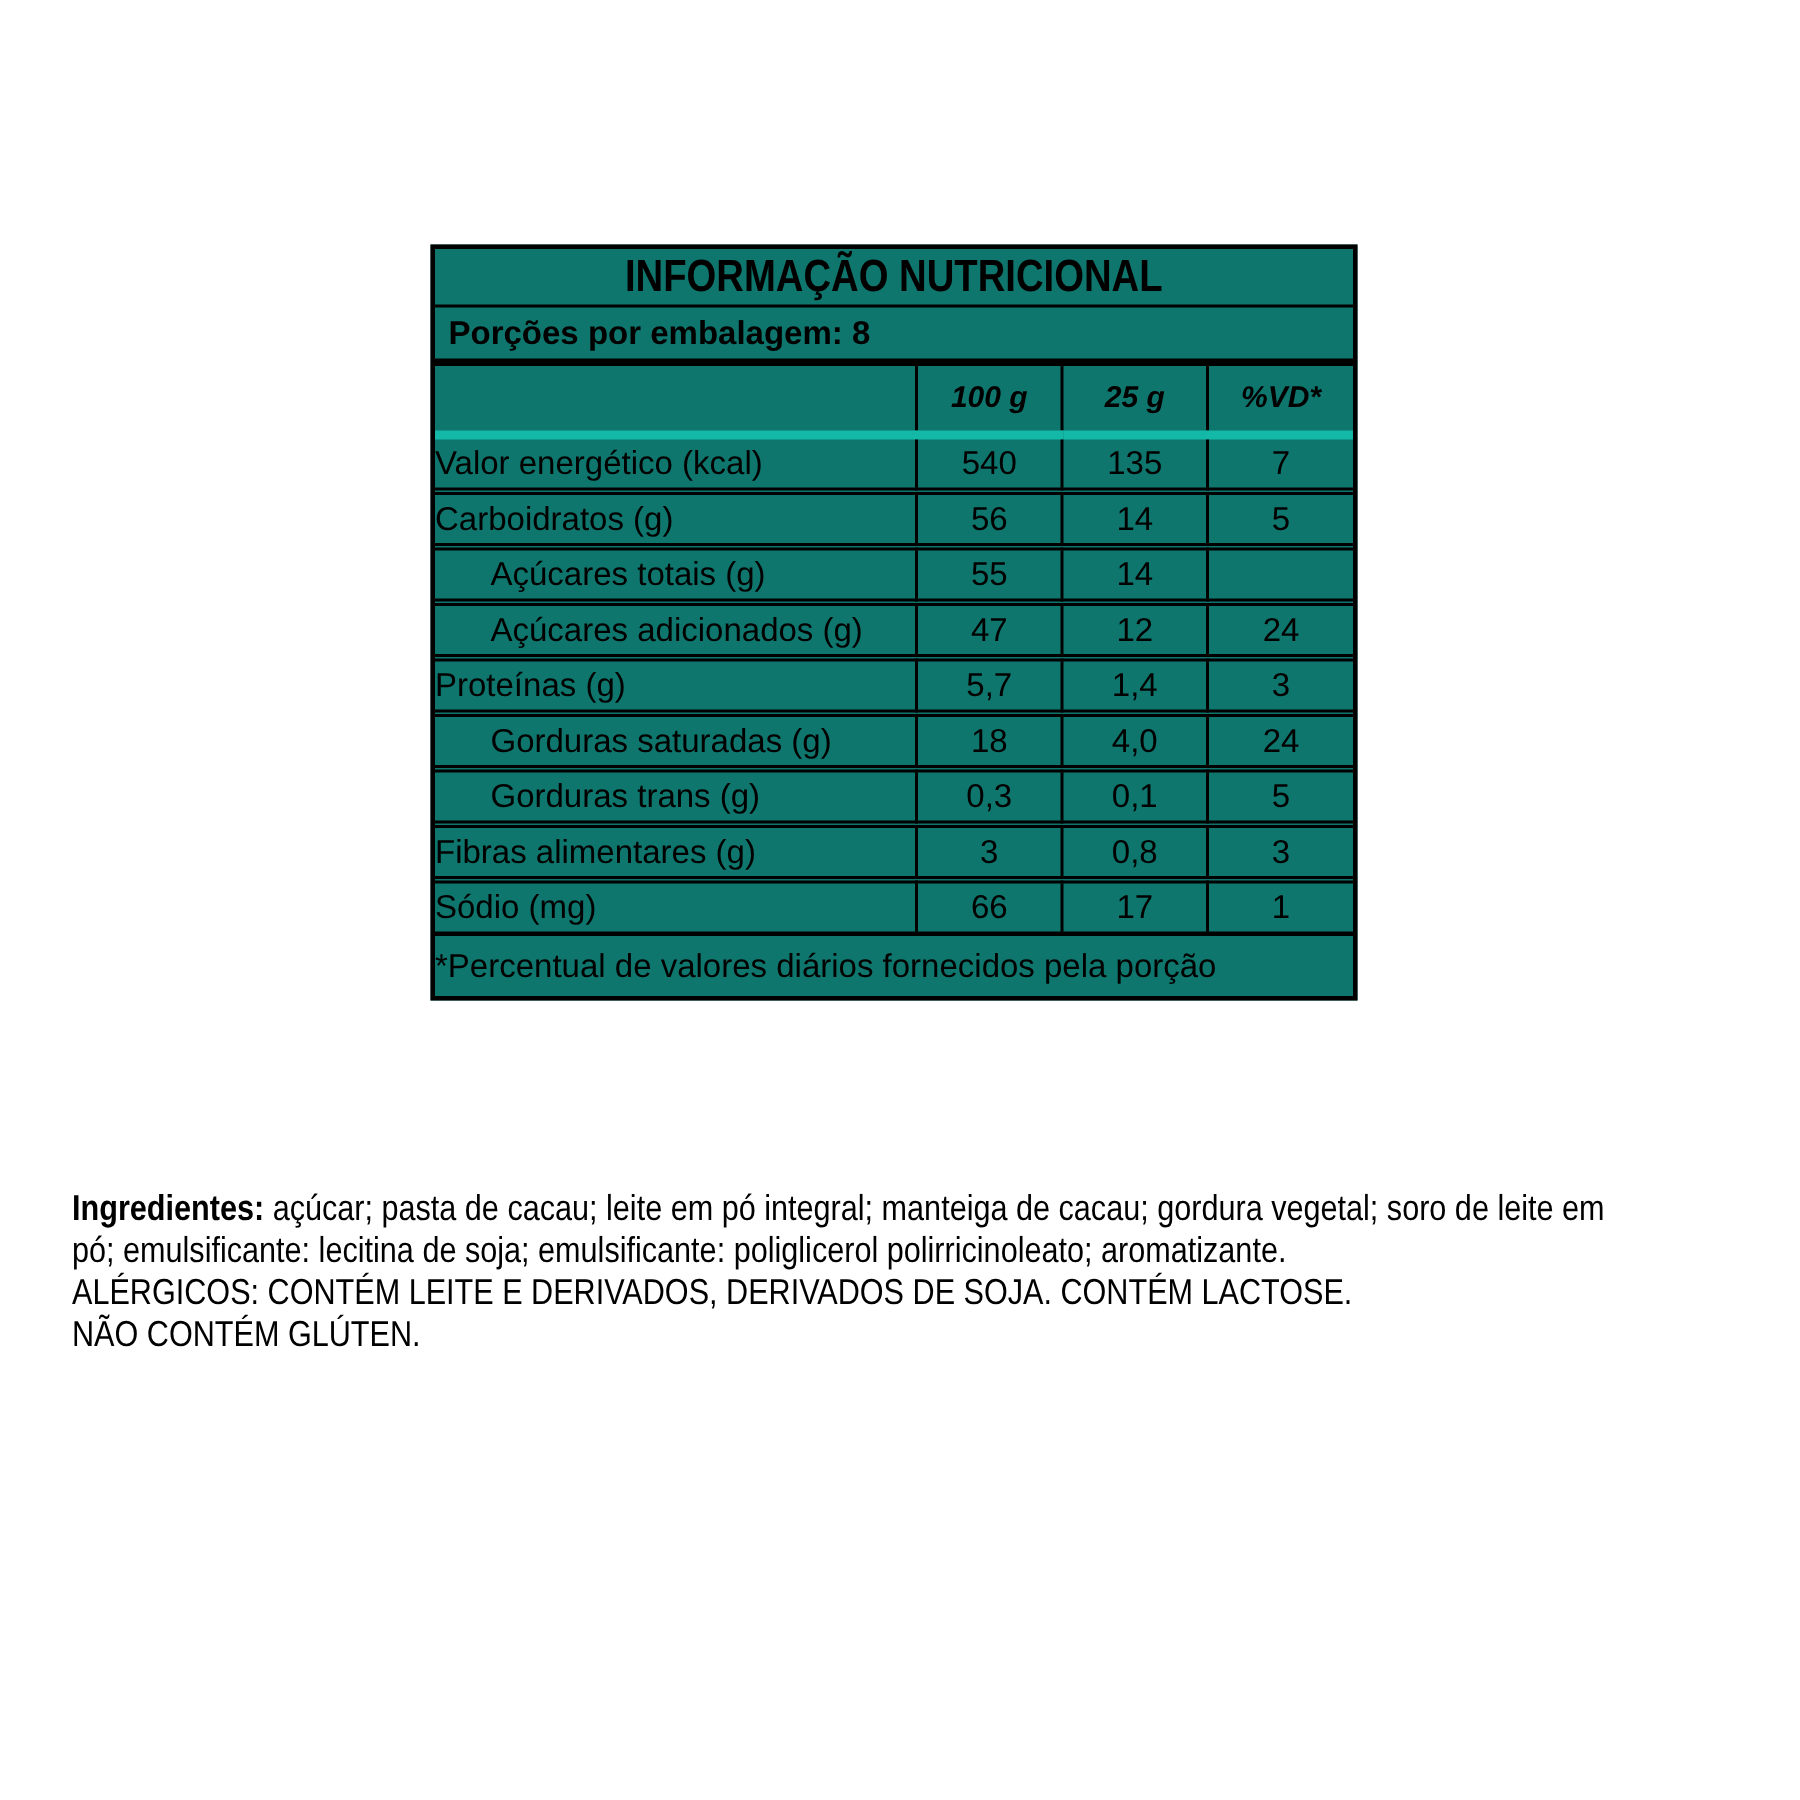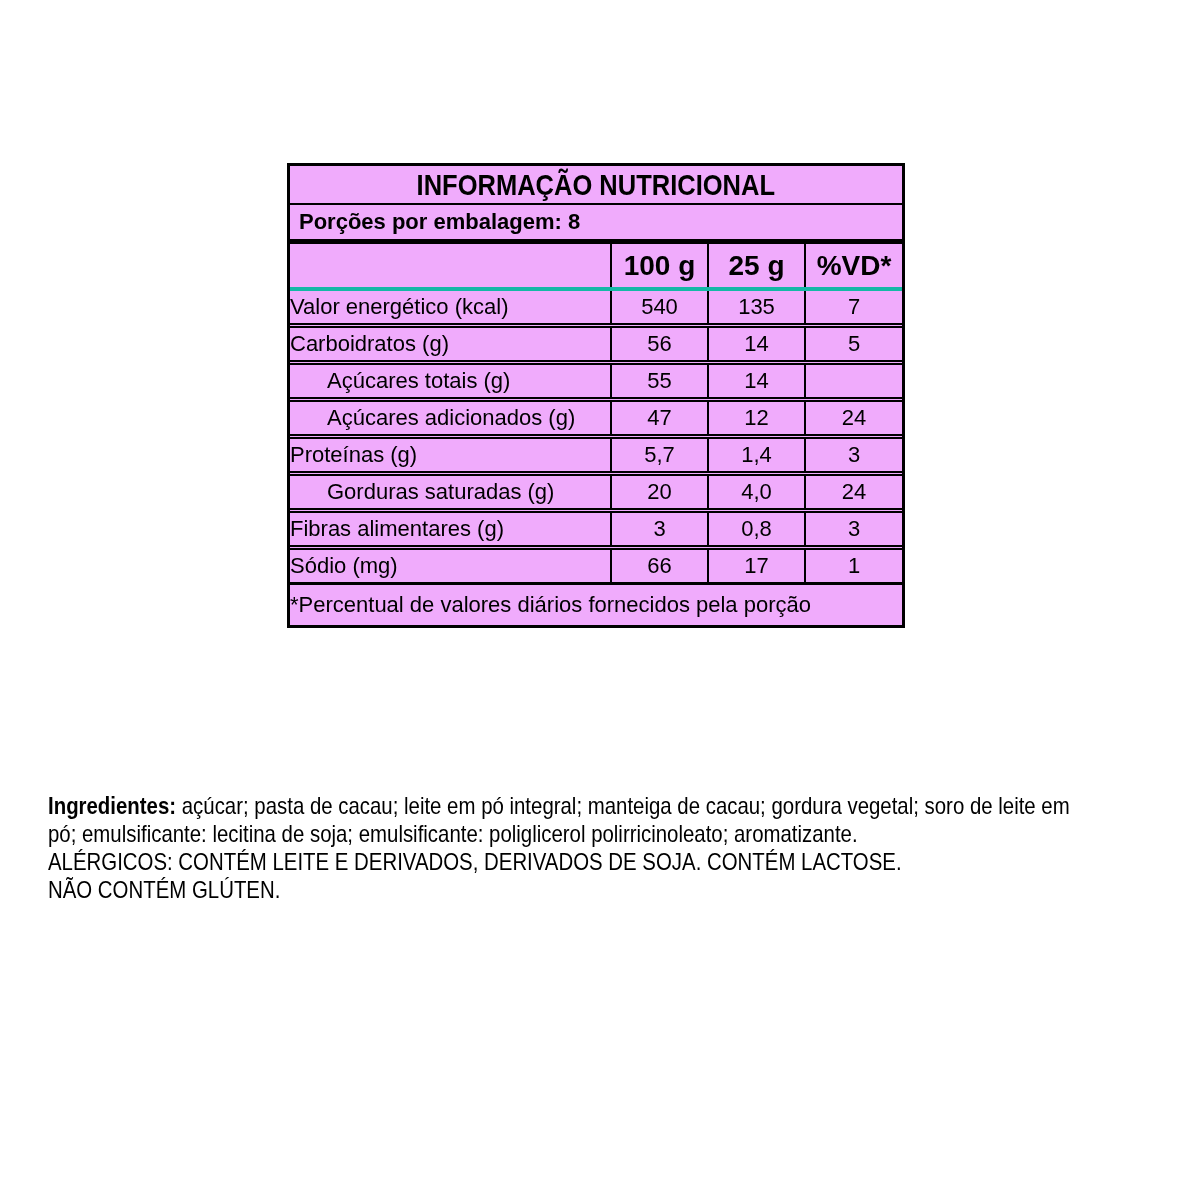--- a/index.html
+++ b/index.html
@@ -18,21 +18,21 @@
   }
 
   
   .label-box {
     position: absolute;
     left: 287px;
     top: 163px;
     width: 618px;
     box-sizing: border-box;
     border: 3px solid #000;
-    background: #f0abfc;
+    background: #0f766e;
   }
   .label-title {
     height: 37px;
     line-height: 37px;
     text-align: center;
     border-bottom: 2px solid #000;
     font-weight: bold;
     font-size: 30px;
     overflow: hidden;
   }
@@ -55,22 +55,23 @@
     border-collapse: collapse;
     table-layout: fixed;
     font-size: 22px;
   }
   col.c-num { width: 97px; }
   table.nt th, table.nt td { padding: 0; vertical-align: middle; }
   thead th {
     height: 43px;
     font-weight: bold;
     text-align: center;
-    border-bottom: 4px solid #14b8a6;
-    font-size: 28px;
+    border-bottom: 6px solid #14b8a6;
+    font-size: 20px;
+    font-style: italic;
   }
   th.num, td.num { border-left: 2px solid #000; text-align: center; }
   tbody td { height: 32px; }
   tbody tr + tr { border-top: 5px double #000; }
   td.rowlabel { text-align: left; padding-left: 9px; white-space: nowrap; }
   td.rowlabel.ind1 { padding-left: 37px; }
   td.rowlabel.ind2 { padding-left: 37px; margin-top: 24px; }
   tfoot td {
     border-top: 3px solid #000;
     height: 40px;
@@ -150,23 +151,29 @@
           <td class="num">24</td>
         </tr>
         <tr>
           <td class="rowlabel">Proteínas (g)</td>
           <td class="num">5,7</td>
           <td class="num">1,4</td>
           <td class="num">3</td>
         </tr>
         <tr>
           <td class="rowlabel ind1">Gorduras saturadas (g)</td>
-          <td class="num">20</td>
+          <td class="num">18</td>
           <td class="num">4,0</td>
           <td class="num">24</td>
+        </tr>
+        <tr>
+          <td class="rowlabel ind1">Gorduras trans (g)</td>
+          <td class="num">0,3</td>
+          <td class="num">0,1</td>
+          <td class="num">5</td>
         </tr>
         <tr>
           <td class="rowlabel">Fibras alimentares (g)</td>
           <td class="num">3</td>
           <td class="num">0,8</td>
           <td class="num">3</td>
         </tr>
         <tr>
           <td class="rowlabel">Sódio (mg)</td>
           <td class="num">66</td>

